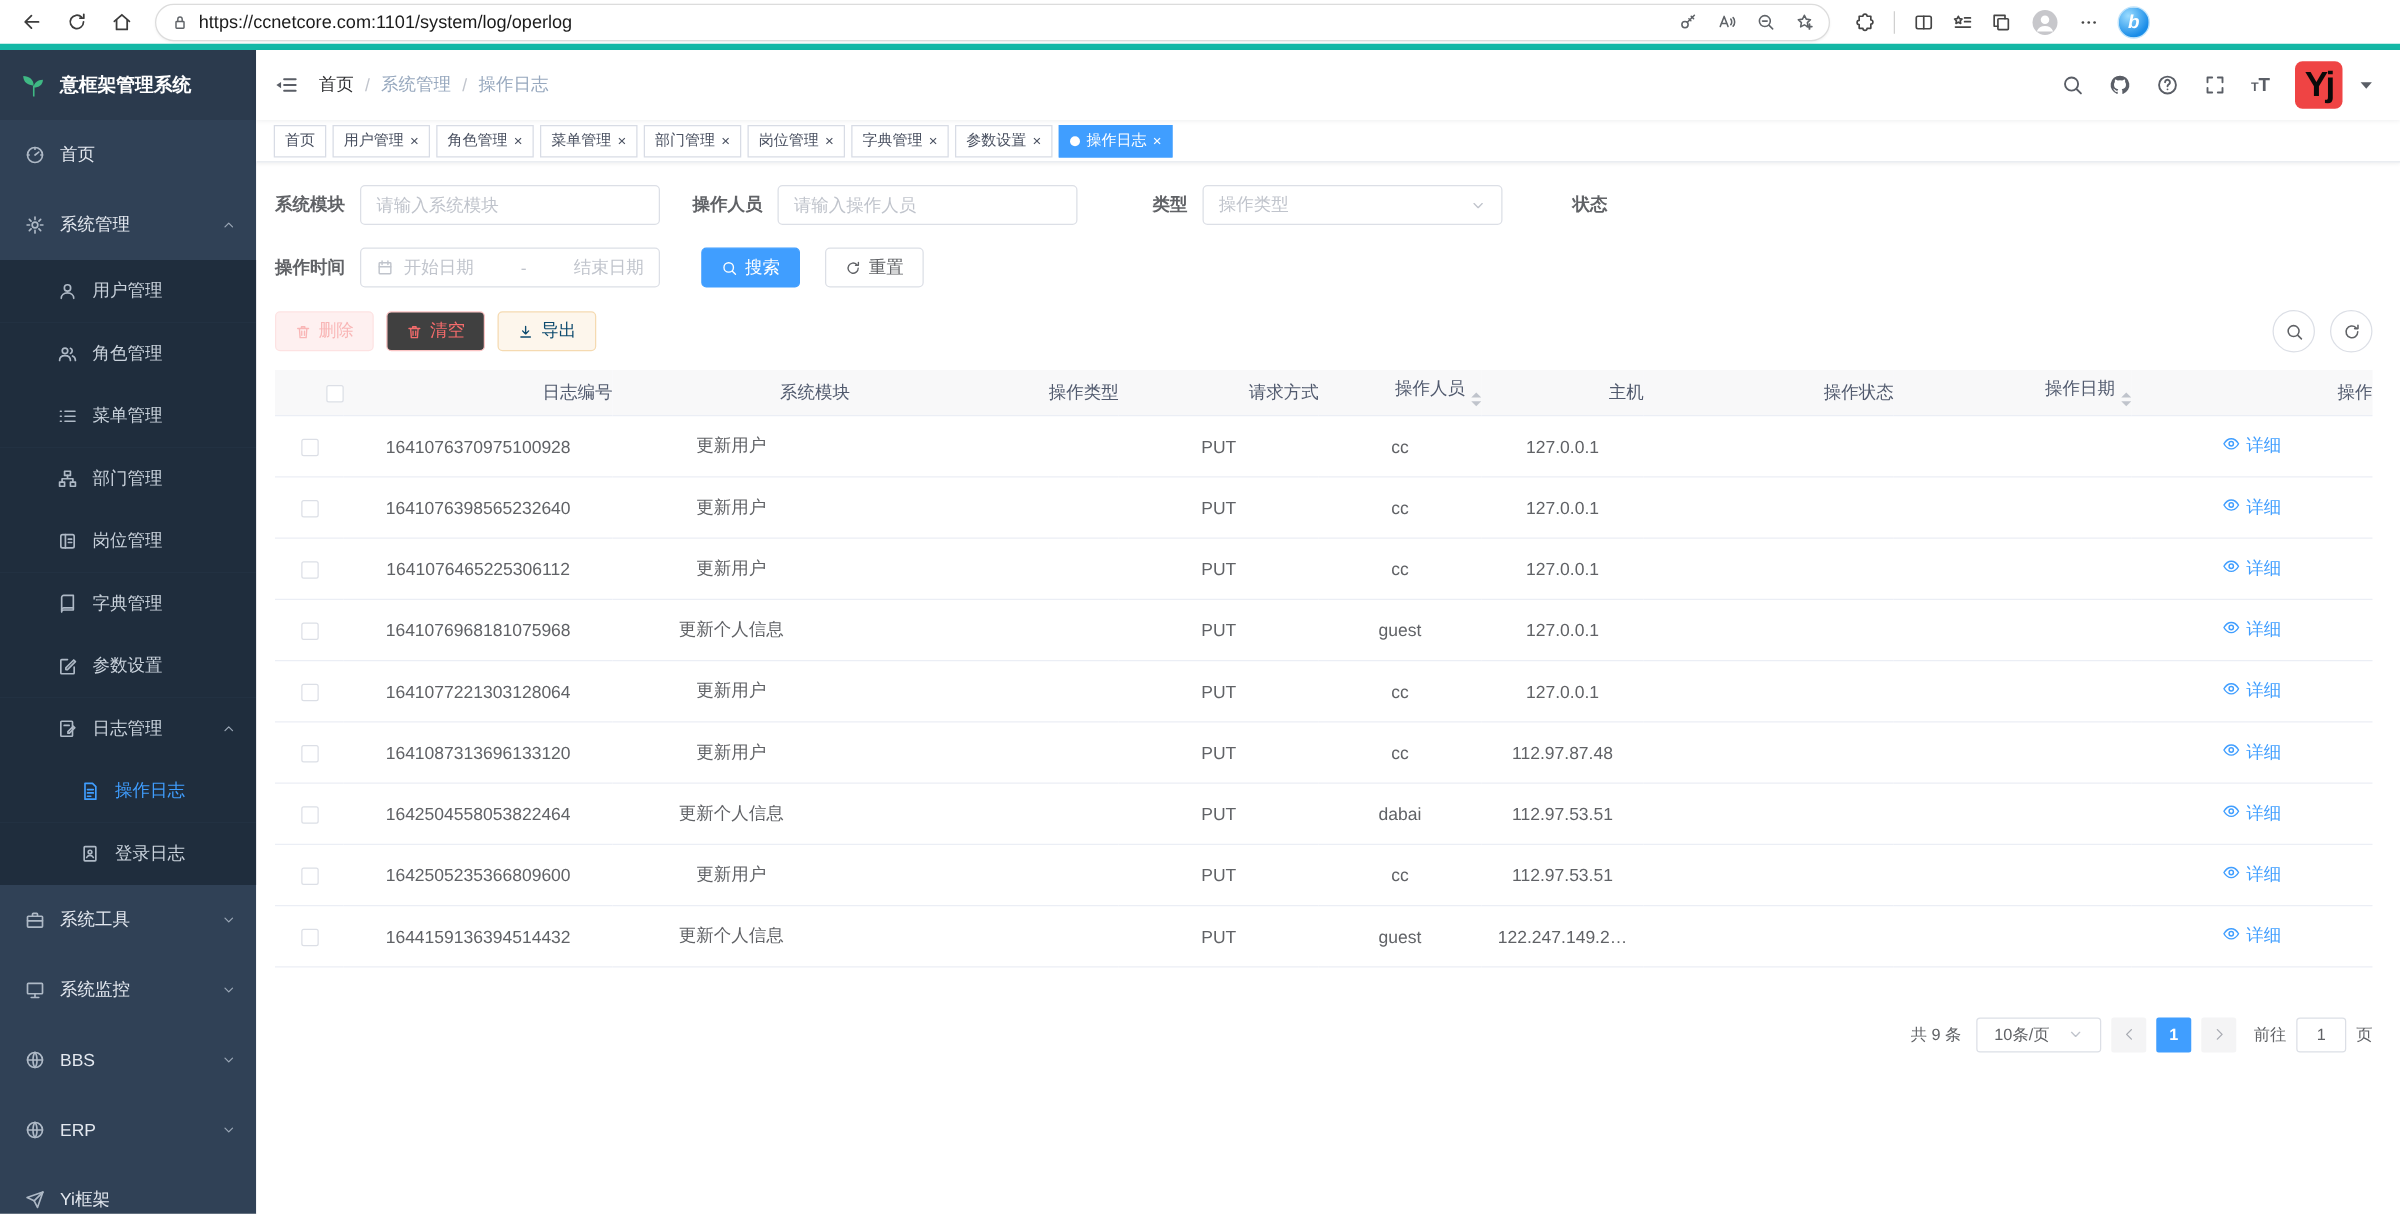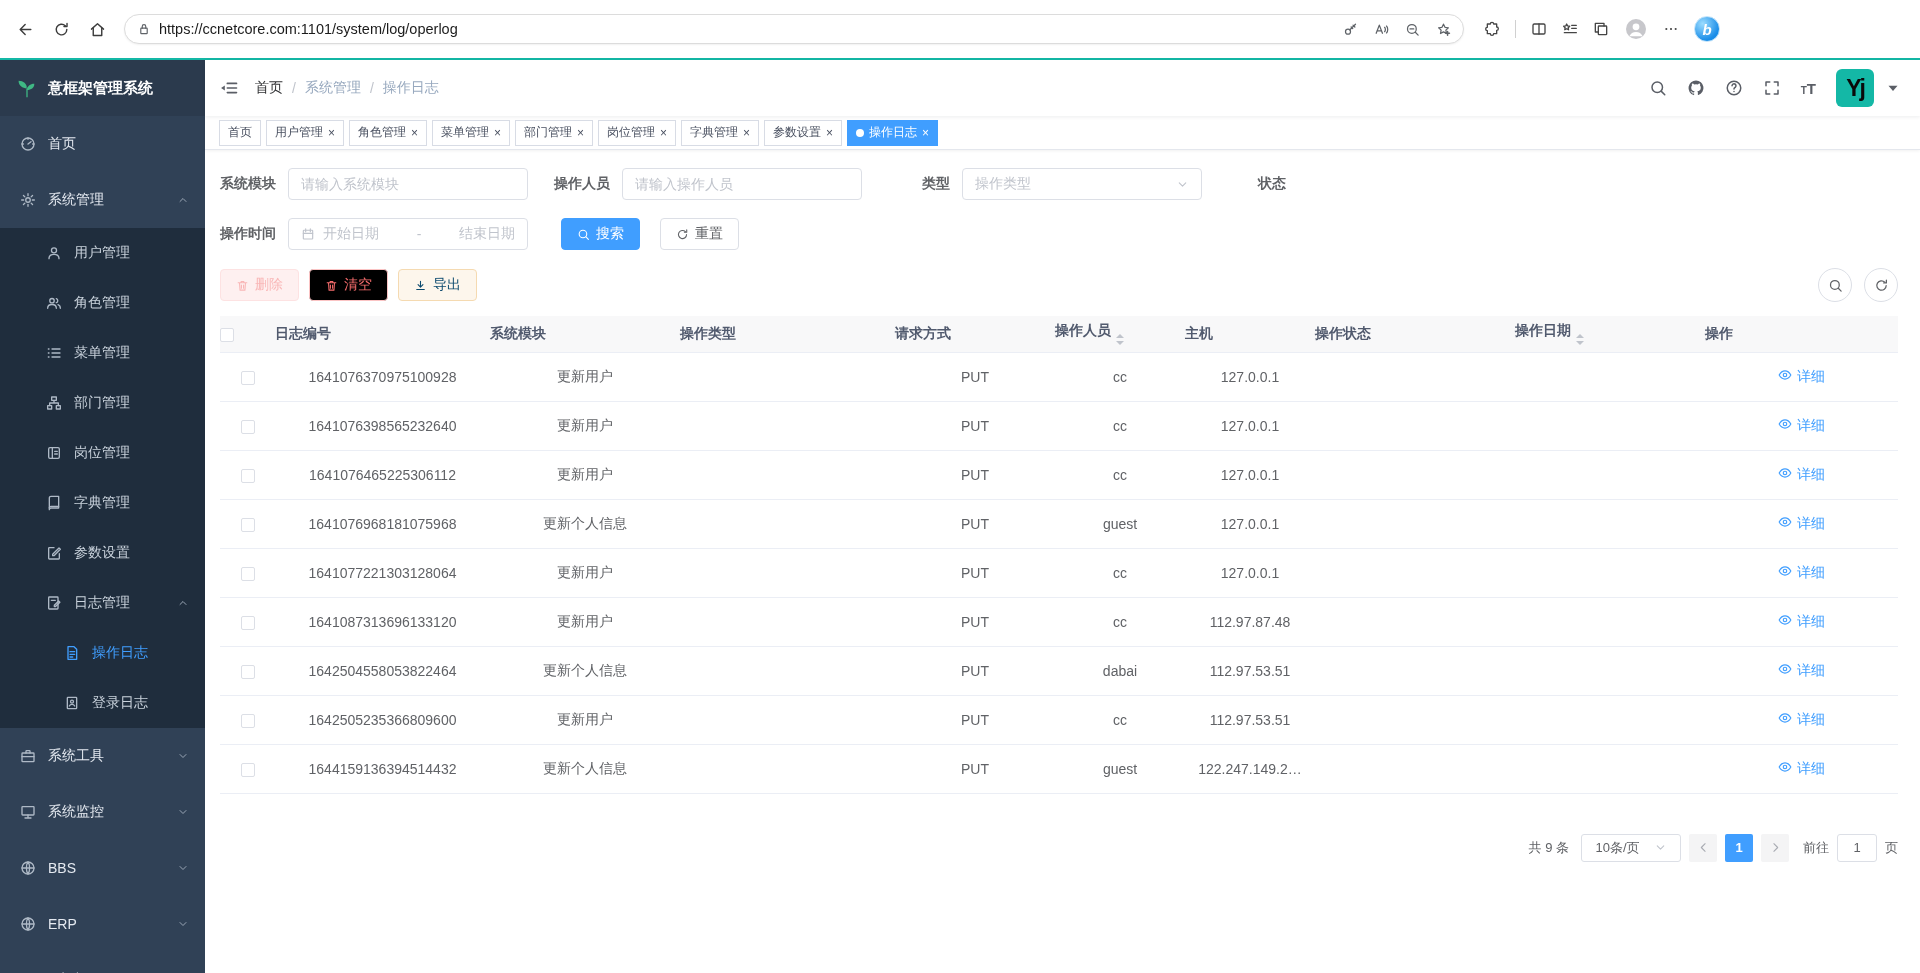--- a/index.html
+++ b/index.html
@@ -1,21 +1,21 @@
 <!DOCTYPE html>
 <html><head>
 <meta charset="utf-8">
 <style>
   *{box-sizing:border-box;margin:0;padding:0}
   html,body{width:1920px;height:973px;overflow:hidden;font-family:"Liberation Sans","DejaVu Sans",sans-serif;background:#fff}
   .icn{display:inline-flex;align-items:center;justify-content:center}
   .icn svg{width:1em;height:1em;display:block}
 
   
-  .browser-bar{height:60px;background:#fff;border-bottom:2px solid #14b8a6;display:flex;align-items:center;padding:0 10px;gap:6px}
+  .browser-bar{height:40px;background:#fff;border-bottom:5px solid #14b8a6;display:flex;align-items:center;padding:0 10px;gap:6px}
   .b-btn{width:30px;height:30px;border-radius:4px;display:flex;align-items:center;justify-content:center;color:#3c3c3c;font-size:17px;flex:none}
   .url-pill{width:1340px;height:30px;border-radius:15px;background:#fff;border:1px solid #dcdcdc;box-shadow:0 1px 2px rgba(0,0,0,.06);display:flex;align-items:center;padding:0 12px;gap:8px;margin-left:6px}
   .url-pill .lock{color:#5f6368;font-size:14px}
   .url-text{flex:1;font-size:14.5px;color:#1b1b1b;white-space:nowrap;overflow:hidden}
   .pill-icons{display:flex;align-items:center;gap:16px;color:#5f6368;font-size:15px}
   .tb-icons{display:flex;align-items:center;gap:15px;color:#454545;font-size:16px;margin-left:14px}
   .tb-divider{width:1px;height:18px;background:#d0d0d0}
   .edge-avatar{width:24px;height:24px;border-radius:50%;overflow:hidden;font-size:24px}
   .copilot{width:26px;height:26px;border-radius:50%;background:radial-gradient(circle at 32% 28%,#9bdcff,#1a8de8 70%);color:#fff;display:flex;align-items:center;justify-content:center;font-weight:bold;font-style:italic;font-size:15px;border:1px solid #bfe3fb}
 
@@ -40,21 +40,21 @@
   .nav-left{display:flex;align-items:center;gap:16px}
   .fold-btn{font-size:20px;color:#5a5e66}
   .breadcrumb{display:flex;align-items:center;gap:9px;font-size:14px}
   .crumb{color:#97a8be}
   .crumb.first{color:#303133}
   .crumb-sep{color:#c0c4cc}
   .nav-right{display:flex;align-items:center;gap:20px;color:#5a5e66}
   .nav-right .icn{font-size:18px}
   .fontsize-ic{font-size:15px;font-weight:bold;color:#5a5e66;letter-spacing:0}
   .fontsize-ic i{font-style:normal;font-size:10px}
-  .nav-avatar{width:38px;height:38px;border-radius:6px;background:#14b8a6;display:flex;align-items:center;justify-content:center;font-weight:900;font-size:23px;color:#0a0a0a;letter-spacing:-2px}
+  .nav-avatar{width:38px;height:38px;border-radius:6px;background:#ef4444;display:flex;align-items:center;justify-content:center;font-weight:900;font-size:28px;color:#0a0a0a;letter-spacing:-2px}
   .nav-caret{font-size:12px;color:#5a5e66;margin-left:-10px}
 
   
   .tabs-bar{height:34px;flex:none;display:flex;align-items:center;padding:0 14px;gap:5px;border-bottom:1px solid #e4e7ed;box-shadow:0 1px 3px rgba(0,0,0,.06);position:relative;z-index:2;background:#fff}
   .tab{height:26px;display:inline-flex;align-items:center;gap:5px;padding:0 8px;border:1px solid #d8dce5;background:#fff;color:#495060;font-size:12px;cursor:pointer}
   .tab .dot{width:8px;height:8px;border-radius:50%;background:#fff;display:none}
   .tab.active{background:#409EFF;border-color:#409EFF;color:#fff}
   .tab.active .dot{display:inline-block}
   .tab .close-x{font-size:12px;line-height:1}
 
@@ -70,30 +70,30 @@
   .ph{color:#c0c4cc}
   .sel-arrow{color:#c0c4cc;font-size:13px}
   .date-range{gap:8px;color:#c0c4cc}
   .date-range .cal{color:#c0c4cc;font-size:14px}
   .date-range .dsep{flex:1;text-align:center}
   .btn{height:32px;border-radius:4px;font-size:14px;padding:0 15px;display:inline-flex;align-items:center;gap:6px;border:1px solid transparent;cursor:pointer;background:#fff;font-family:inherit;white-space:nowrap}
   .btn .icn{font-size:13px}
   .btn-primary{background:#409EFF;border-color:#409EFF;color:#fff}
   .btn-plain{border-color:#dcdfe6;color:#606266}
   .btn-del-disabled{background:#fef0f0;border-color:#fde2e2;color:#f9b6b6;cursor:not-allowed}
-  .btn-danger{background:#000000;border-color:#fbc4c4;color:#f56c6c}
+  .btn-danger{background:#404040;border-color:#fbc4c4;color:#f56c6c}
   .btn-warning{background:#fdf6ec;border-color:#f5dab1;color:#0c4a6e}
   .toolbar-row{display:flex;align-items:center;gap:10px;margin-bottom:14px}
   .toolbar-spacer{flex:1}
   .circle-btn{width:34px;height:34px;border-radius:50%;border:1px solid #dcdfe6;background:#fff;color:#606266;display:flex;align-items:center;justify-content:center;font-size:15px;cursor:pointer}
   .circle-btn + .circle-btn{margin-left:2px}
 
   
   table.grid{width:100%;border-collapse:collapse;table-layout:fixed;font-size:14px}
-  table.grid th{background:#f8f8f9;color:#515a6e;font-weight:bold;height:36px;border-bottom:1px solid #ebeef5;text-align:left;white-space:nowrap}
+  table.grid th{background:#f8f8f9;color:#515a6e;font-weight:normal;height:36px;border-bottom:1px solid #ebeef5;text-align:right;white-space:nowrap}
   table.grid td{height:49px;text-align:center;color:#606266;border-bottom:1px solid #ebeef5;white-space:nowrap;overflow:hidden;text-overflow:ellipsis}
   .chk{display:inline-block;width:14px;height:14px;border:1px solid #dcdfe6;border-radius:2px;background:#fff;vertical-align:middle;cursor:pointer}
   .sort-wrap{display:inline-flex;flex-direction:column;margin-left:5px;vertical-align:-3px}
   .car{width:0;height:0;border:4px solid transparent}
   .car.up{border-bottom-color:#c0c4cc;border-top-width:0;margin-bottom:3px}
   .car.down{border-top-color:#c0c4cc;border-bottom-width:0}
   .detail-link{color:#409EFF;display:inline-flex;align-items:flex-start;gap:5px;cursor:pointer;font-size:14px}
   .detail-link .icn{font-size:14px}
 
   

